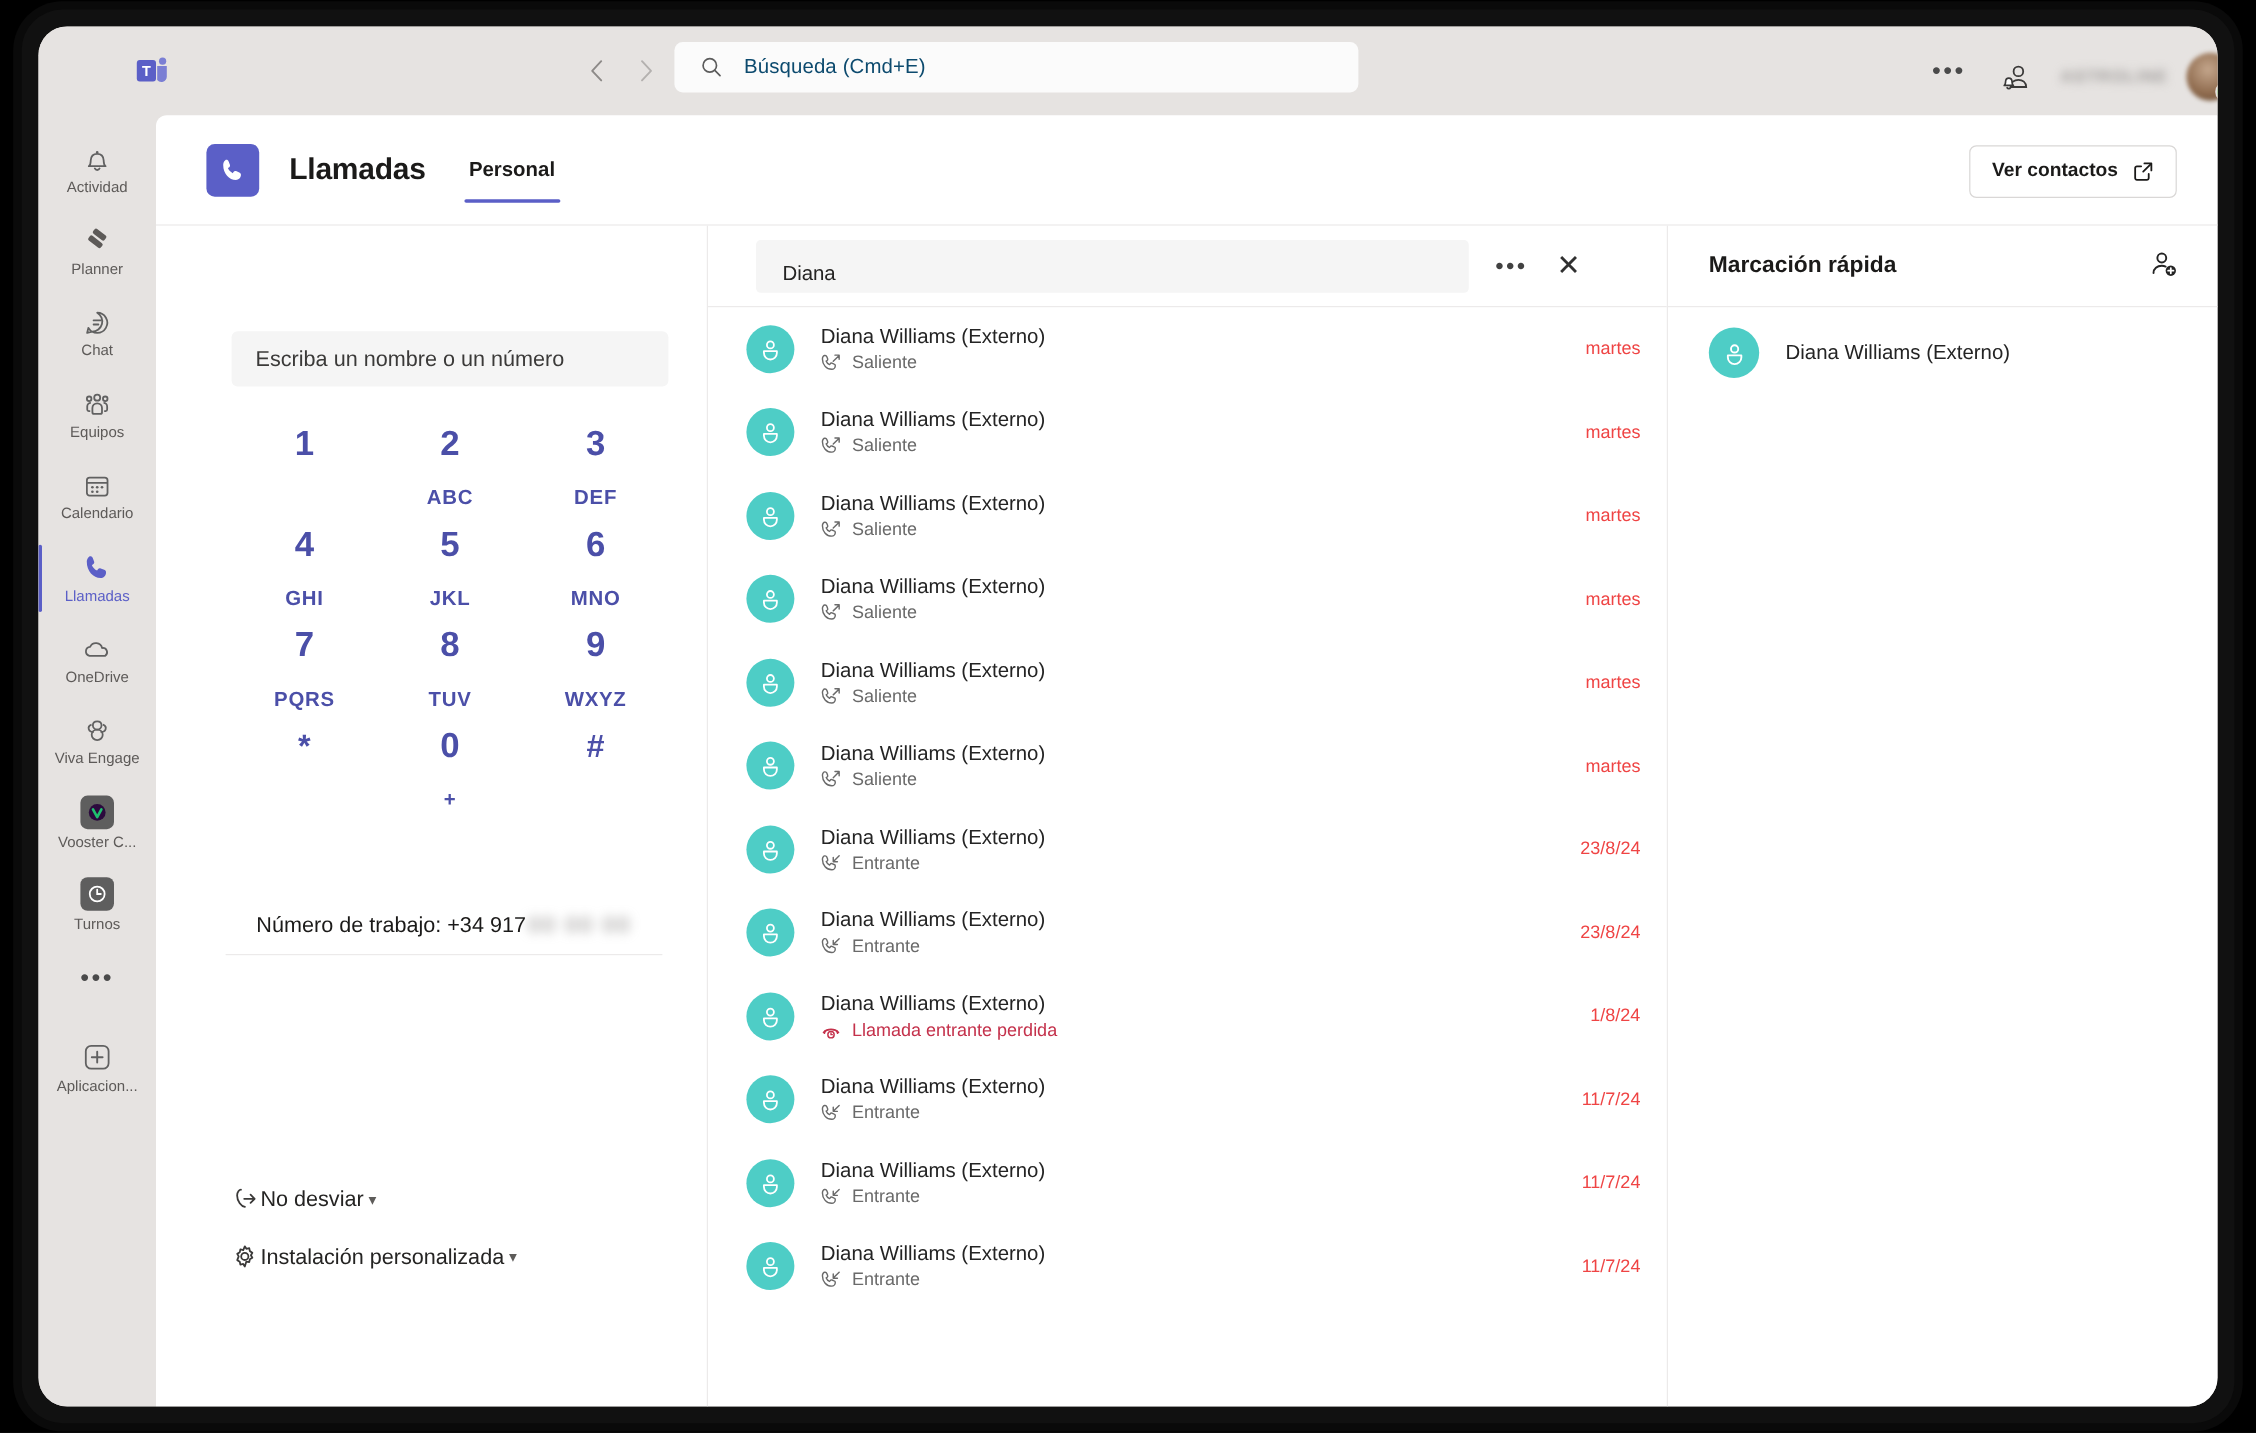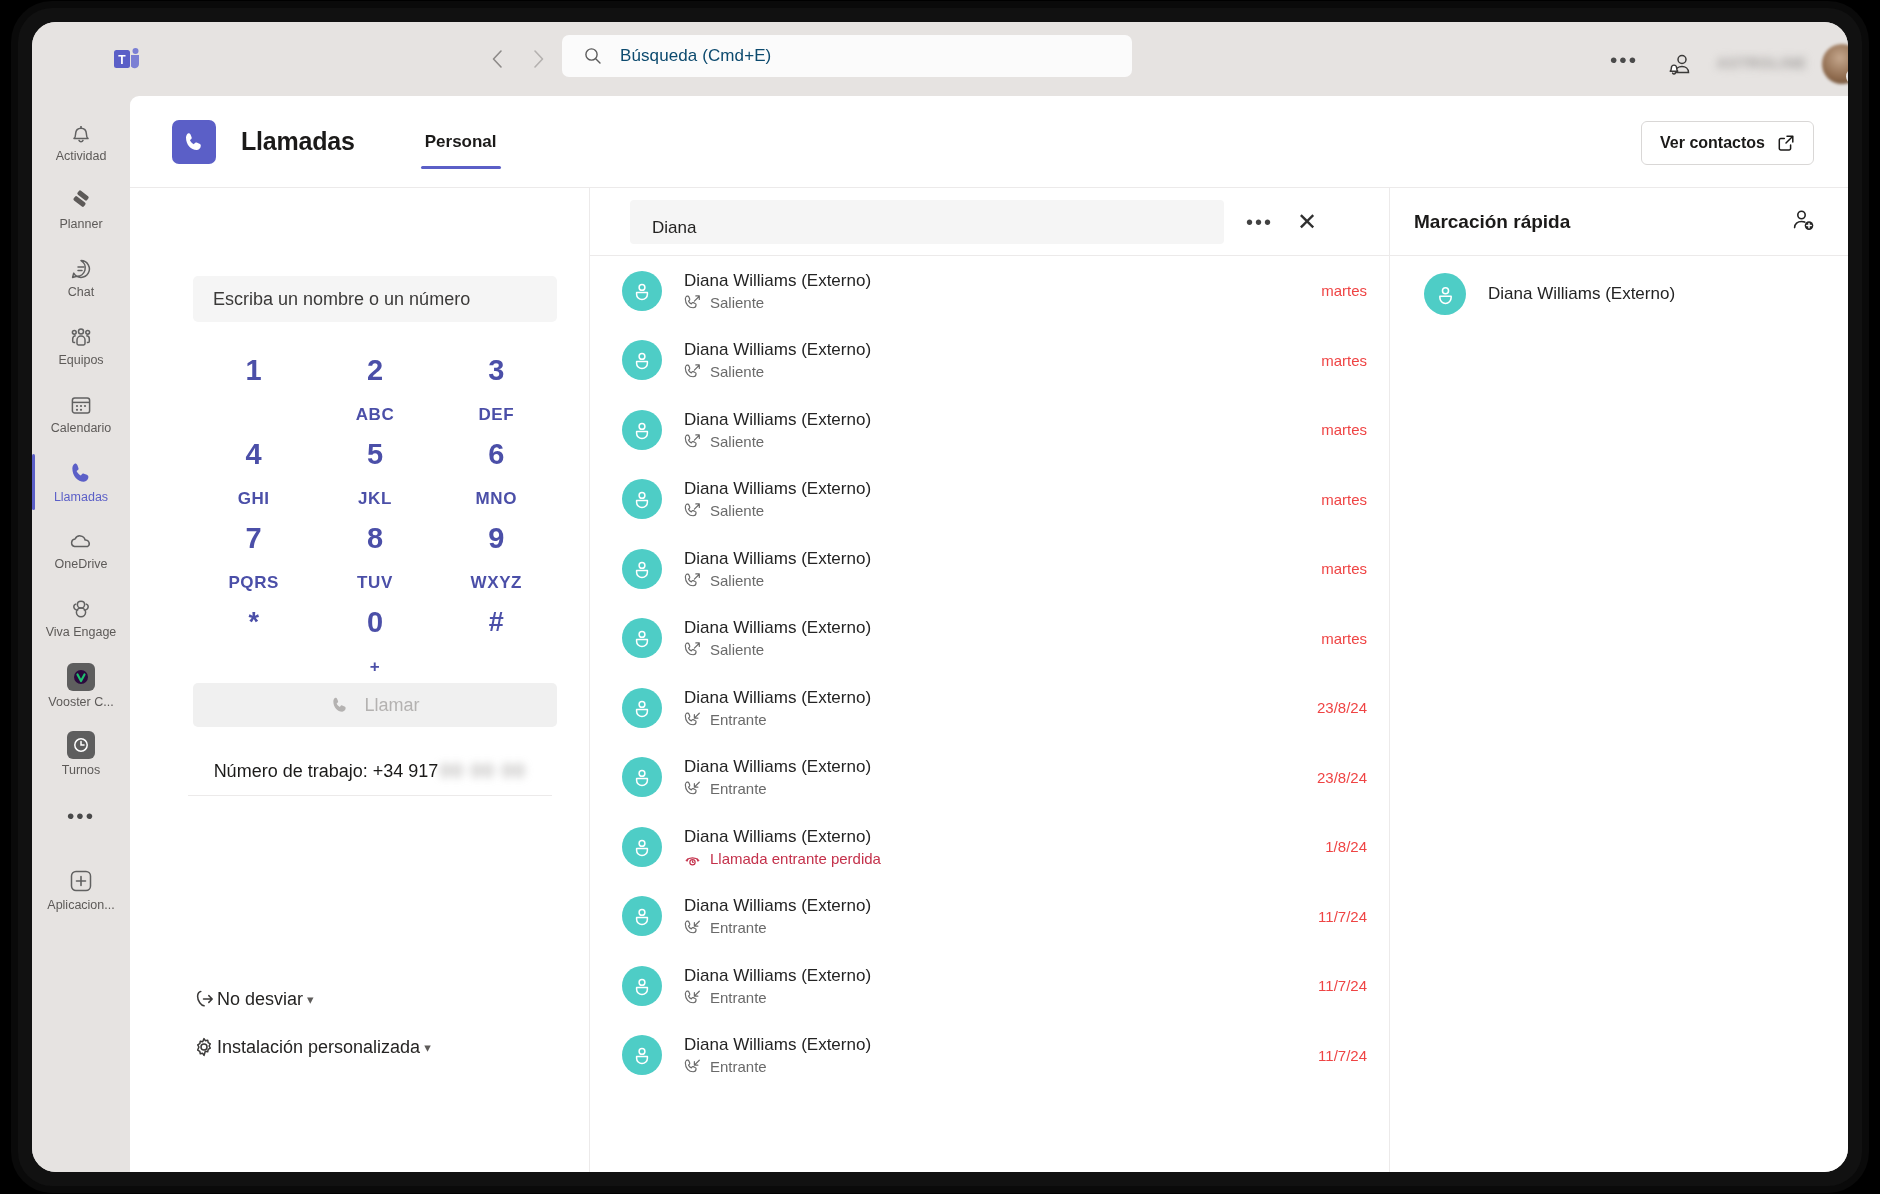--- a/index.html
+++ b/index.html
@@ -147,21 +147,21 @@
     background: #5b5fc7;
     display: flex; align-items: center; justify-content: center;
   }
   #page-title {
     margin-left: 25px;
     font-size: 25px; font-weight: bold; color: #1b1a19;
     letter-spacing: -.2px;
   }
   #tab-personal {
     position: relative;
-    margin-left: 66px;
+    margin-left: 32px;
     align-self: stretch;
     display: flex; align-items: center;
     font-size: 17px; font-weight: bold; color: #1b1a19;
     cursor: pointer; padding: 0 4px;
   }
   #tab-personal::after {
     content: ""; position: absolute; left: 0; right: 0; bottom: 18px;
     height: 3px; border-radius: 2px; background: #5b5fc7;
   }
   #view-contacts {
@@ -288,21 +288,21 @@
   #speed-col {
     position: absolute; left: 1260px; top: 92px;
     width: 458px; height: 984px;
   }
   #speed-header {
     position: absolute; left: 0; top: 0; width: 100%; height: 68px;
     border-bottom: 1px solid #eceaea;
     display: flex; align-items: center;
   }
   #speed-title {
-    margin-left: 24px; font-size: 19px; font-weight: bold; color: #1b1a19;
+    margin-left: 34px; font-size: 19px; font-weight: bold; color: #1b1a19;
   }
   #add-contact-icon {
     position: absolute; right: 32px; top: 20px; cursor: pointer;
   }
   #speed-list { position: absolute; left: 0; top: 68px; width: 100%; }
   .speed-row { height: 76px; display: flex; align-items: center; cursor: pointer; }
   .speed-avatar {
     margin-left: 34px; width: 42px; height: 42px; border-radius: 50%;
     background: #4ecdc6; display: flex; align-items: center; justify-content: center;
     flex: none;
@@ -566,28 +566,20 @@
         <div class="key">
               <span class="digit">0</span>
               <span class="letters">+</span>
             </div>
         <div class="key sym">
               <span class="digit">#</span>
               <span class="letters"></span>
             </div>
       </div>
 
-      <div id="btn-llamar">
-        <span>
-          <svg width="20" height="20" viewBox="0 0 24 24">
-                <path d="M6.6 3.2c1 0 1.6.5 2 1.5l1 2.6c.4 1-.1 1.7-.8 2.2l-.9.6c.6 1.6 2.3 3.4 4 4.2l.7-1c.5-.7 1.2-1.1 2.1-.7l2.7 1.1c1 .4 1.4 1.1 1.4 2 0 2.4-2 4.3-4.2 4.3C9 20 4 14.8 4 7.5c0-2.3 1.6-4.3 2.6-4.3z" fill="#b4b2b1"></path>
-              </svg>
-        </span>
-        <span>Llamar</span>
-      </div>
 
       <div id="work-number">
         <span>Número de trabajo: +34 917</span>
         <span class="masked">00 00 00</span>
       </div>
 
       <div class="bottom-ctl" id="ctl-forward">
         <span>
           <svg width="22" height="22" viewBox="0 0 22 22">
                 <path d="M7.8 3.4C6.4 3.4 4.6 5.3 4.6 8.2c0 5 3.6 9.2 6.5 9.6" fill="none" stroke="#3b3a39" stroke-width="1.5" stroke-linecap="round"></path>

